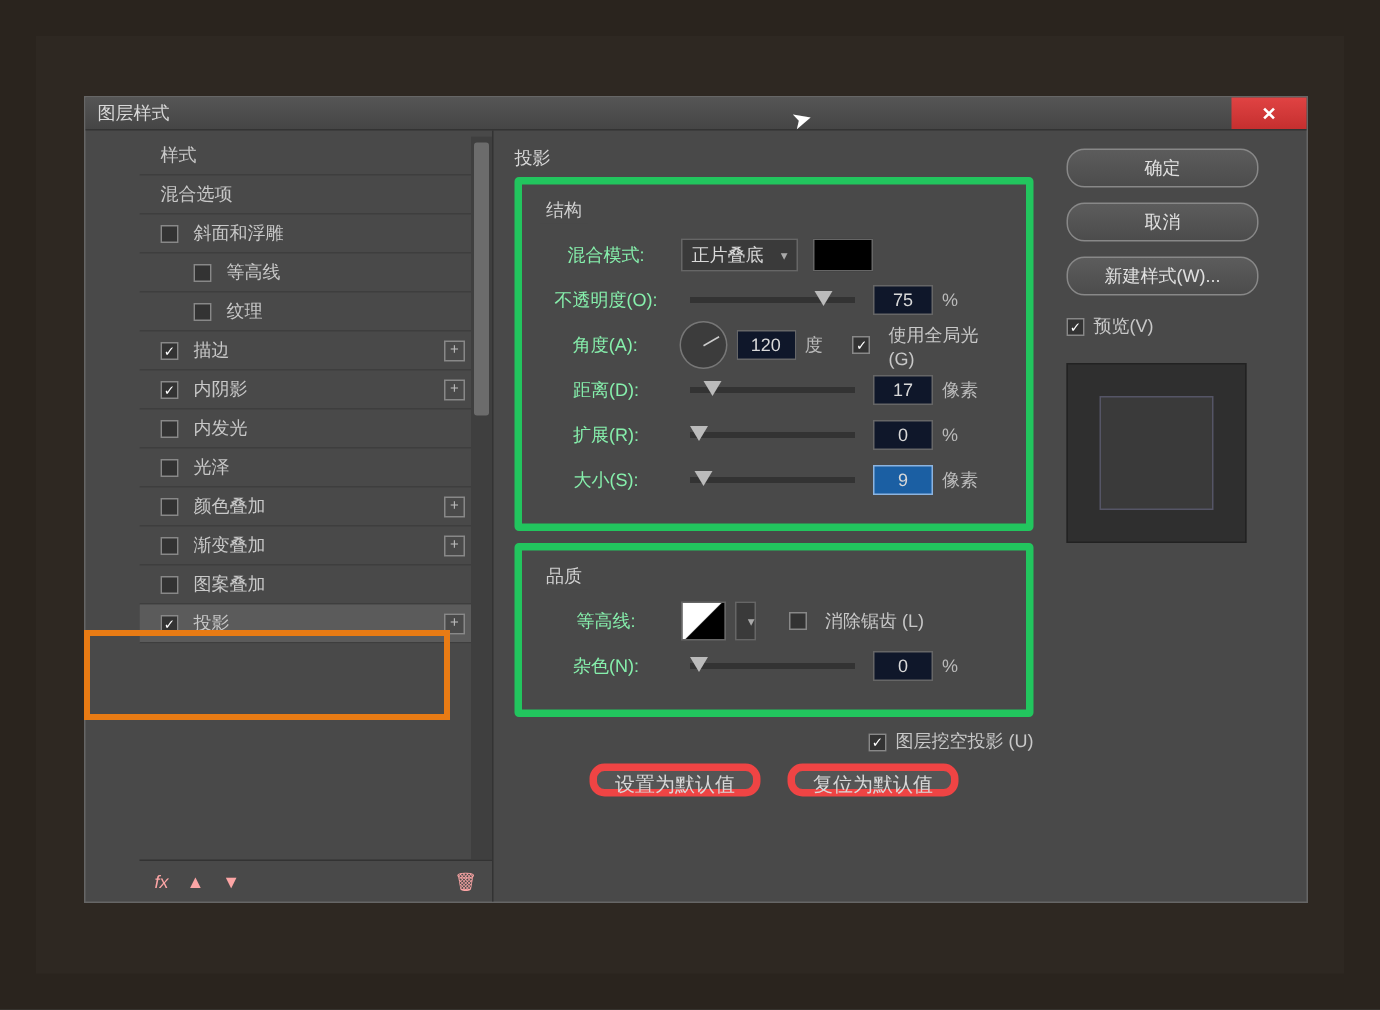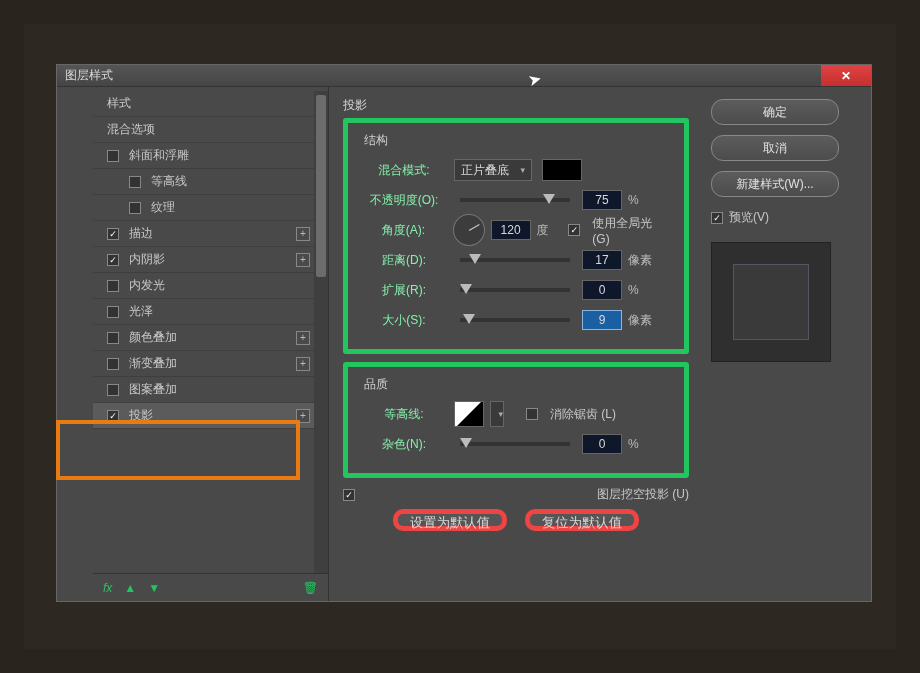--- a/index.html
+++ b/index.html
@@ -92,21 +92,21 @@
   position:absolute;
   left: 56px; top: 420px;
   width: 244px; height: 60px;
   border: 4px solid #e87b14;
   pointer-events:none;
 }
 .sfooter {
   height:28px; border-top:1px solid #333;
   display:flex; align-items:center; gap:12px;
   padding: 0 10px;
-  color:#22c55e;
+  color:#fca5a5;
 }
 .sfooter .fx { font-style:italic; }
 .sfooter .trash { margin-left:auto; }
 
 .center {
   flex:1;
   padding: 10px 14px 10px 14px;
   position: relative;
 }
 .sec-title { color:#d8d8d8; margin-bottom:4px; }
@@ -184,21 +184,21 @@
 .contour-dd {
   width:14px; height:26px; border:1px solid #666; background:#3a3a3a;
   display:flex;align-items:center;justify-content:center;
 }
 .btn-sm {
   height:22px; padding:0 12px;
   background:#555; border:5px solid #ef4444; border-radius:10px;
   color:#d8d8d8;
 }
 .center-btns { display:flex; gap:18px; justify-content:center; margin-top:4px; }
-.kocheck { display:flex; align-items:center; justify-content:space-between; margin:6px 0; }
+.kocheck { display:flex; align-items:center; justify-content:flex-end; margin:6px 0; }
 
 .right {
   width:168px;
   padding:12px 22px 12px 8px;
   display:flex; flex-direction:column; gap:10px;
 }
 .rbtn {
   height:26px; width:128px;
   background:linear-gradient(#5c5c5c,#4c4c4c);
   border:1px solid #888; border-radius:12px;

